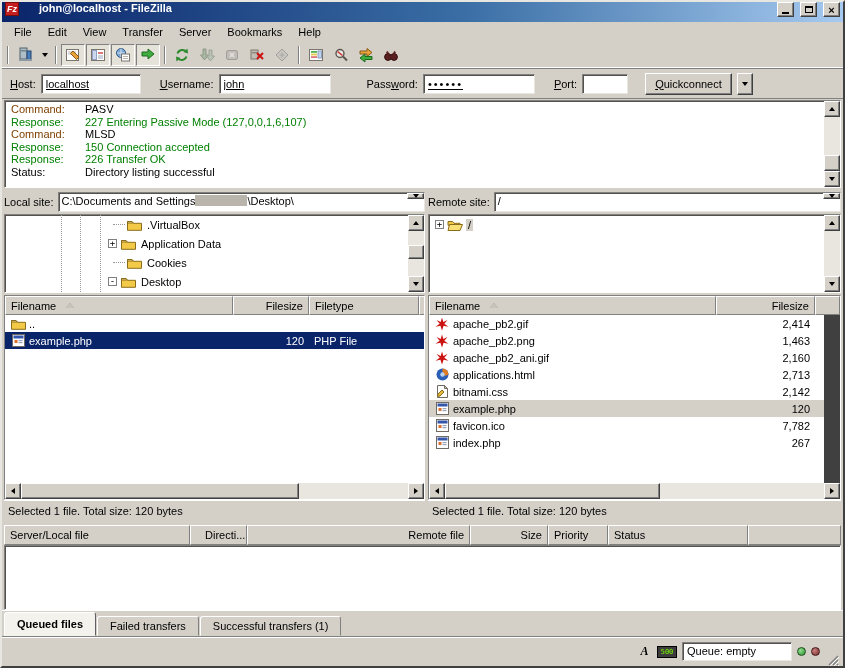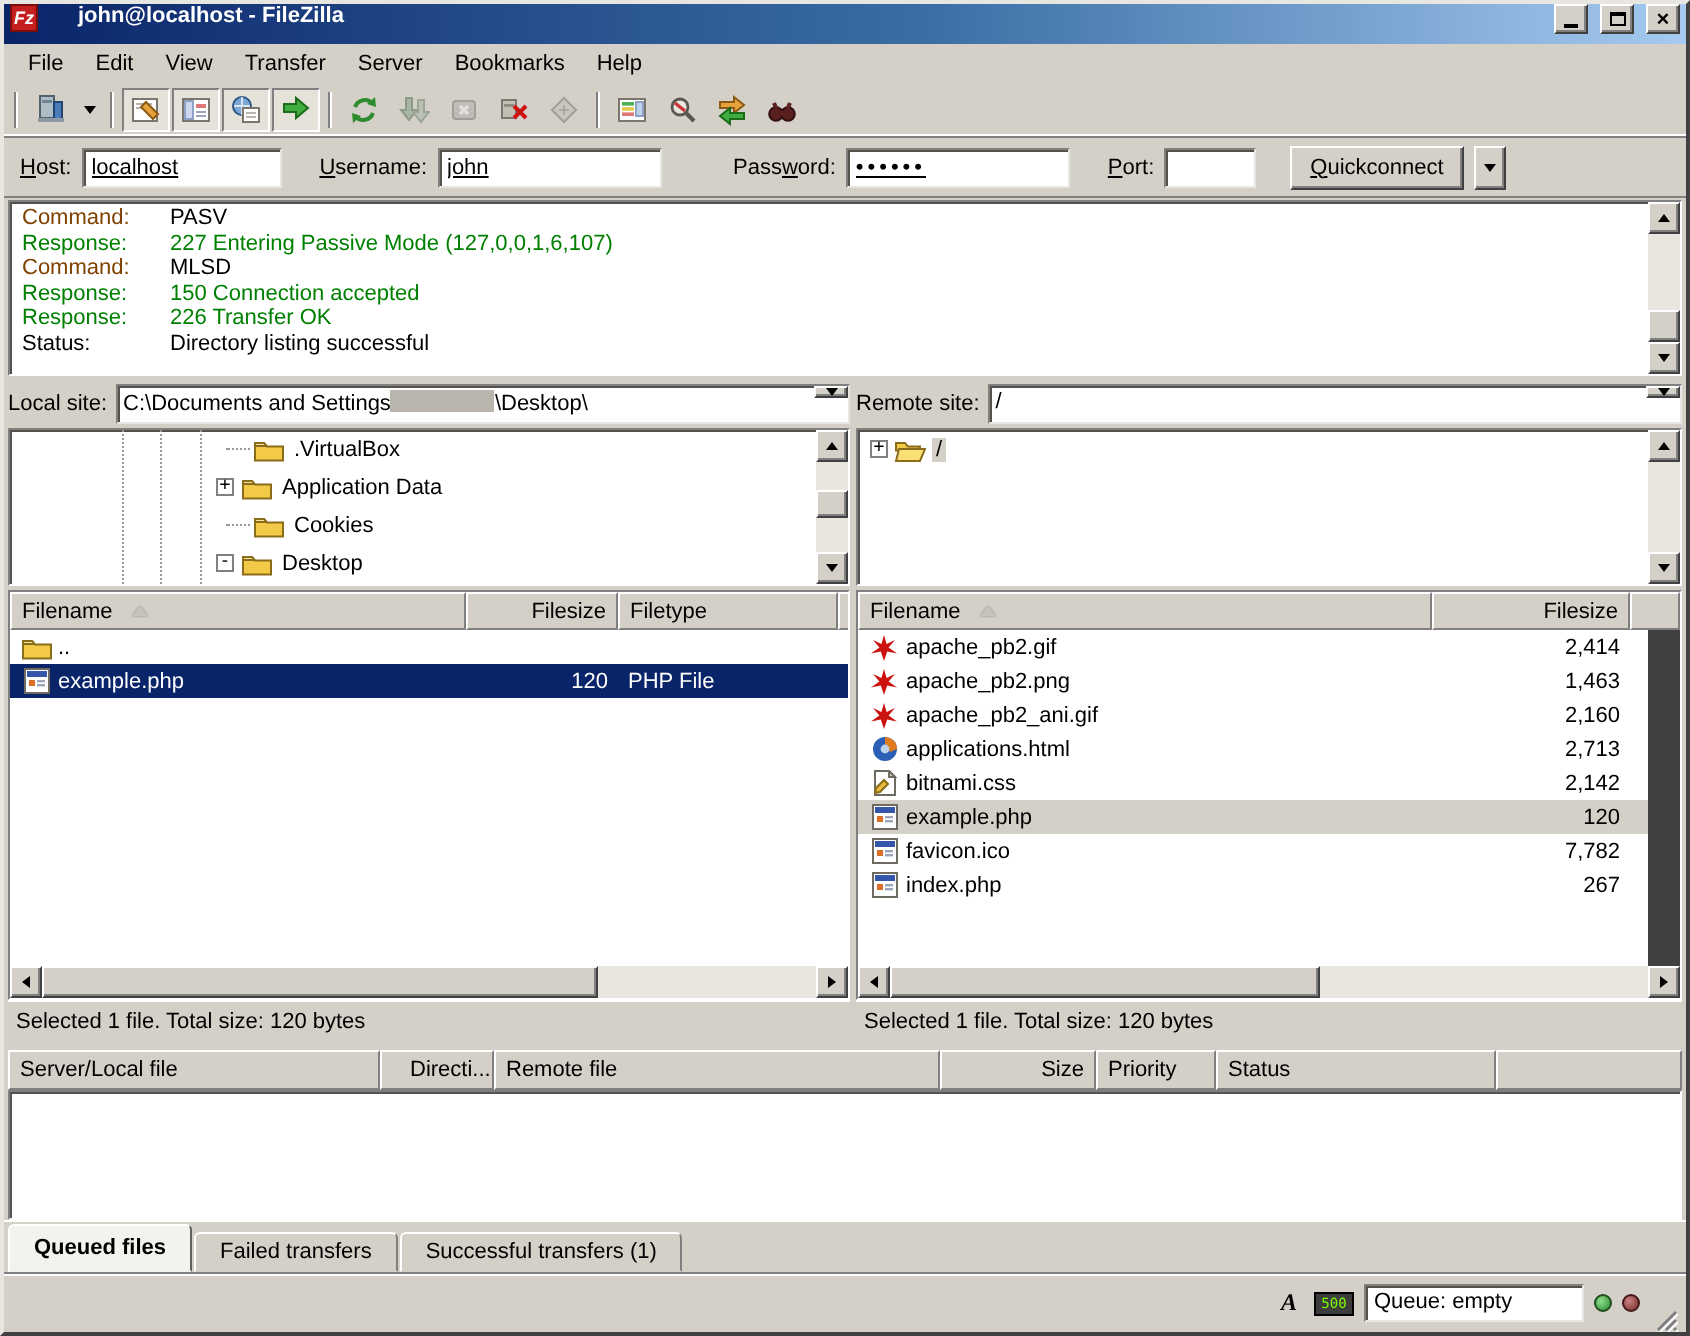--- a/index.html
+++ b/index.html
@@ -151,21 +151,21 @@
   .panel-local .list-cols-type { width:110px; flex:0 0 110px; }
   .panel-local .list-cols-mod { flex:1; }
   .panel-remote .list-cols-name { width:287px; flex:0 0 287px; }
   .panel-remote .list-cols-size { width:99px; flex:0 0 99px; }
   
   .queue { flex:1; display:flex; flex-direction:column; margin:3px 2px 0 2px; min-height:0; }
   .queue-hdr { height:20px; flex:0 0 20px; display:flex; }
   .queue-body { flex:1; background:#fff; border:1px solid; border-color:#808080 #fff #fff #808080;
     box-shadow:inset 1px 1px 0 #55524c; }
   .q-c1 { width:186px; flex:0 0 186px; } .q-c2 { width:57px; flex:0 0 57px;padding-left:14px; }
-  .q-c3 { width:223px; flex:0 0 223px; } .q-c4 { width:78px; flex:0 0 78px; }
+  .q-c3 { width:223px; flex:0 0 223px;justify-content:flex-end; } .q-c4 { width:78px; flex:0 0 78px; }
   .q-c5 { width:60px; flex:0 0 60px; } .q-c6 { width:140px; flex:0 0 140px; }
   .q-c7 { flex:1; }
   
   .tabs { height:26px; flex:0 0 26px; display:flex; align-items:flex-end; padding-left:2px; border-top:1px solid #fff; }
   .tab { padding:3px 12px 4px 12px; background:#d4d0c8; margin-right:1px;
     border:1px solid; border-color:#fff #808080 #d4d0c8 #fff;
     border-radius:3px 3px 0 0; height:20px; white-space:nowrap; }
   .tab.active { background:#f4f2ec; font-weight:bold; height:24px; padding-top:5px;
     border-color:#fff #606060 #f4f2ec #fff; }
   

